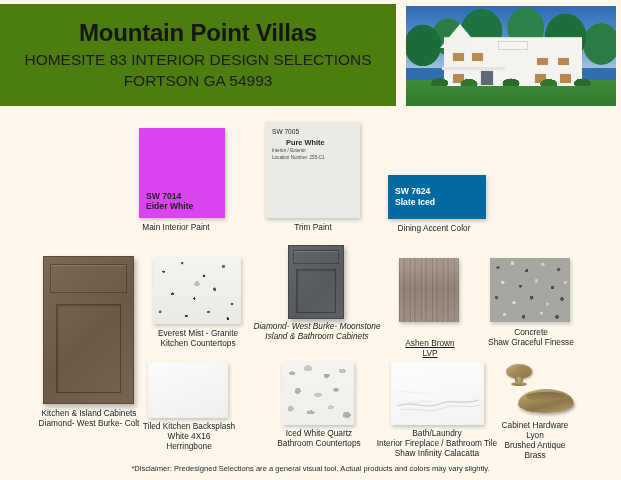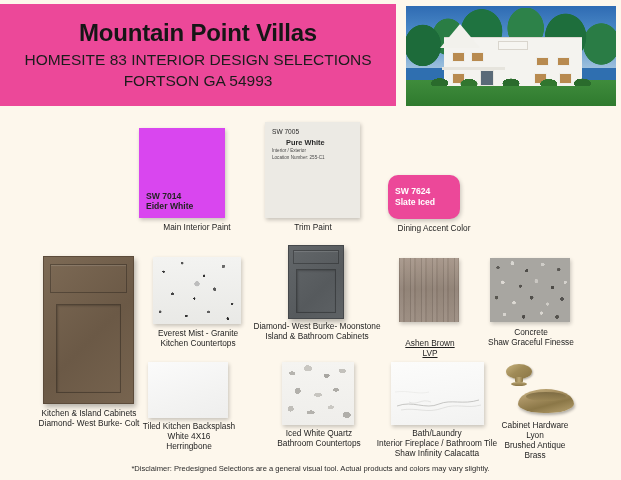--- a/index.html
+++ b/index.html
@@ -20,21 +20,21 @@
     height: 480px;
   }
 
   
   .header-band {
     position: absolute;
     left: 0;
     top: 4px;
     width: 396px;
     height: 102px;
-    background: #ec4899;
+    background: #4d7c0f;
     display: flex;
     flex-direction: column;
     align-items: center;
     justify-content: center;
     box-sizing: border-box;
     padding: 2px 6px;
   }
   .title-main {
     font-size: 24px;
     font-weight: bold;
@@ -159,21 +159,21 @@
   }
 
   
   #chip-eider { left: 139px; top: 128px; width: 86px; height: 90px; background: #d946ef; }
   #chip-eider .sw-code { left: 7px; bottom: 6px; color: #232323; font-weight: bold; }
   #chip-pure  { left: 265px; top: 122px; width: 95px; height: 96px; background: #eceae4; }
   .pure-text { position: absolute; left: 7px; top: 6px; color: #2a2a2a; }
   .pure-code { font-size: 6.6px; line-height: 1.35; }
   .pure-name { font-size: 7.4px; font-weight: bold; line-height: 1.5; text-align: right; }
   .pure-meta { font-size: 4.6px; line-height: 1.45; color: #4a4a4a; }
-  #chip-slate { left: 388px; top: 175px; width: 72px; height: 44px; background: #ec4899; border-radius: 10px; }
+  #chip-slate { left: 388px; top: 175px; width: 98px; height: 44px; background: #0369a1; }
   #chip-slate .sw-code { left: 7px; top: 11px; color: #ffffff; }
 
   
   .cab-door {
     position: absolute;
     box-shadow: 2px 3px 5px rgba(0,0,0,0.28);
     box-sizing: border-box;
   }
   #door-colt {
     left: 43px; top: 256px; width: 91px; height: 148px;
@@ -354,21 +354,21 @@
     <div class="win" style="left:73%;bottom:22%;width:6%;height:11%;"></div>
     <div class="win" style="left:22%;bottom:22%;width:6%;height:11%;"></div>
     <div class="porch-roof"></div>
     <div class="door"></div>
     <div class="shrubs"></div>
   </div>
 
   <div class="swatch" id="chip-eider">
     <div class="sw-code"><span>SW 7014</span><br><span>Eider White</span></div>
   </div>
-  <div class="caption" style="left:147px; top:222px; width:100px;">Main Interior Paint</div>
+  <div class="caption" style="left:126px; top:222px; width:100px;">Main Interior Paint</div>
 
   <div class="swatch" id="chip-pure">
     <div class="pure-text">
       <div class="pure-code">SW 7005</div>
       <div class="pure-name">Pure White</div>
       <div class="pure-meta">Interior / Exterior</div>
       <div class="pure-meta">Location Number: 255-C1</div>
     </div>
   </div>
   <div class="caption" style="left:263px; top:222px; width:100px;">Trim Paint</div>
@@ -386,21 +386,21 @@
 Diamond- West Burke- Colt</div>
 
   <div class="tex" id="tex-granite"></div>
   <div class="caption" style="left:146px; top:328px; width:104px;">Everest Mist - Granite
 Kitchen Countertops</div>
 
   <div class="cab-door" id="door-moon">
     <div class="drawer-front"></div>
     <div class="door-panel"></div>
   </div>
-  <div class="caption" style="left:249px; top:321px; width:136px;">Diamond-  West Burke-  Moonstone
+  <div class="caption" style="left:249px; top:321px; width:136px;font-style:italic;">Diamond-  West Burke-  Moonstone
 Island &amp; Bathroom Cabinets</div>
 
   <div class="tex" id="tex-lvp"></div>
   <div class="caption" style="left:389px; top:338px; width:82px;text-decoration:underline;">Ashen Brown
 LVP</div>
 
   <div class="tex" id="tex-carpet"></div>
   <div class="caption" style="left:483px; top:327px; width:96px;">Concrete
 Shaw Graceful Finesse</div>
 

